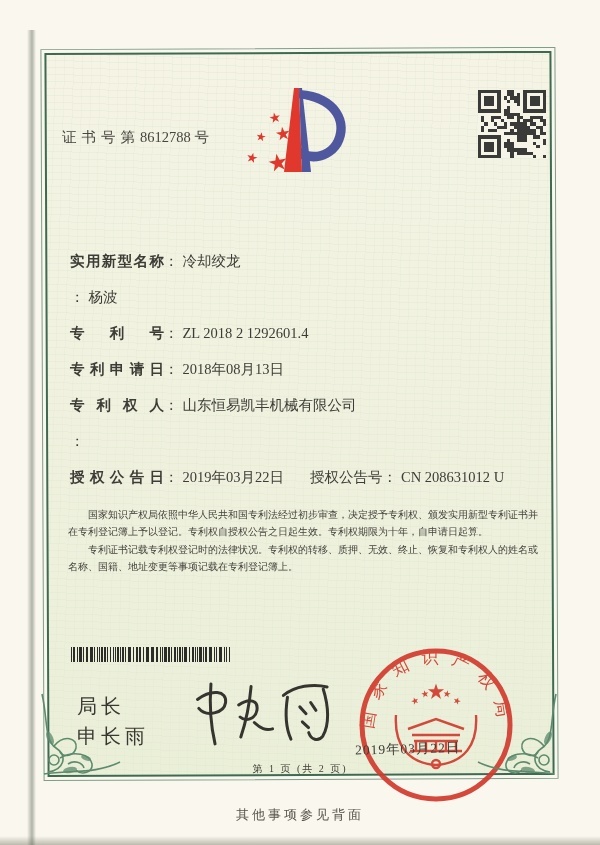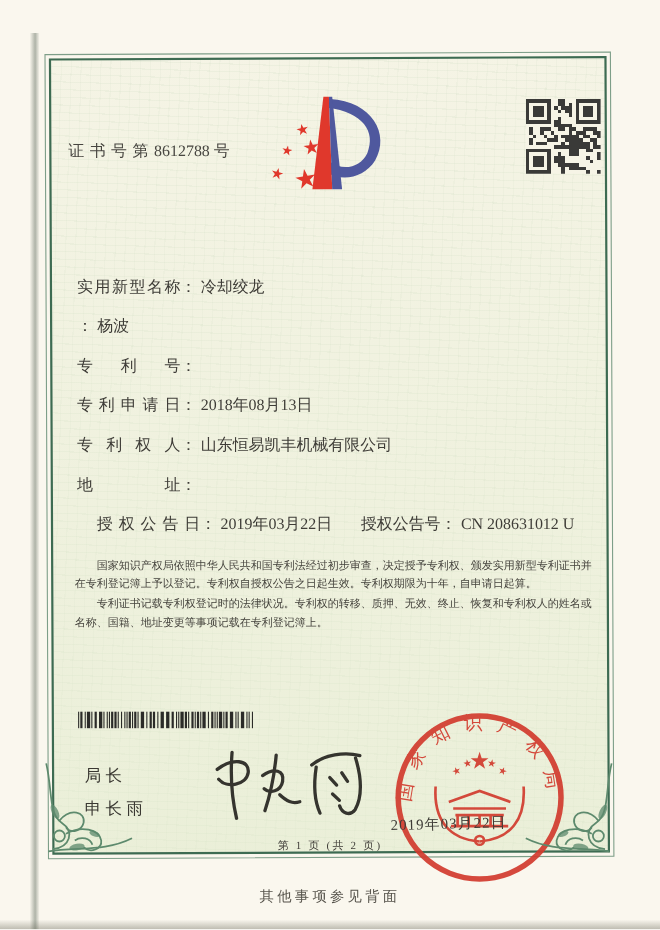--- a/index.html
+++ b/index.html
@@ -25,32 +25,32 @@
       repeating-linear-gradient(92deg,rgba(150,185,145,.07) 0 1px,rgba(0,0,0,0) 1px 9px),
       #f6f4e6;}
   .cert-no{position:absolute;left:62px;top:83px;font-size:14.5px;color:#474540;margin-top:45px;}
   .cert-no .sp{letter-spacing:5px;}
   .logo{position:absolute;left:238px;top:76px;}
   .qr{position:absolute;left:478px;top:90px;width:68px;height:68px;}
   .title{position:absolute;left:0;top:181px;width:100%;text-align:center;
     font-size:33px;letter-spacing:7px;color:#23221f;font-weight:500;}
   .fields{position:absolute;left:70px;top:250px;width:472px;font-size:14.5px;color:#3e3c37;}
   .row{display:flex;line-height:22px;margin-bottom:14px;}
-  .lbl{width:94px;text-align:justify;text-align-last:justify;flex:none;}
+  .lbl{width:94px;text-align:justify;text-align-last:justify;flex:none;font-weight:bold;}
   .colon{flex:none;margin-right:4px;}
   .val{flex:1;}
-  .f1{display:flex;width:240px;flex:none;margin-left:18px;}
+  .f1{display:flex;width:240px;flex:none;}
   .f2{display:flex;flex:1;}
   .f2 .lbl2{flex:none;}
   .paras{position:absolute;left:68px;top:506px;width:474px;font-size:10px;
     line-height:1.73;color:#45433d;}
   .paras p{margin:0;text-indent:2em;}
   .barcode{position:absolute;left:71px;top:647px;width:162px;height:15px;}
   .barcode span{position:absolute;top:0;height:15px;background:#2b2b28;display:block;}
-  .director{position:absolute;left:77px;top:691px;font-size:15px;letter-spacing:4px;
+  .director{position:absolute;left:77px;top:691px;font-size:20px;letter-spacing:4px;
     color:#3a3832;line-height:30px;}
   .signature{position:absolute;left:182px;top:670px;transform:rotate(-2deg);}
   .seal{position:absolute;left:356px;top:645px;width:160px;height:160px;opacity:.92;}
   .seal-date{position:absolute;left:355px;top:739px;width:200px;font-size:13.5px;
     letter-spacing:1px;color:#3d3b36;transform:rotate(-1.5deg);}
   .page-no{position:absolute;left:0;top:762px;width:100%;text-align:center;
     font-size:10px;letter-spacing:2px;color:#403e39;}
   .footer-note{position:absolute;left:0;top:806px;width:100%;text-align:center;
     font-size:13px;letter-spacing:3px;color:#56534b;}
   .flourish{position:absolute;}
@@ -228,33 +228,33 @@
         <span class="colon">：</span>
         <span class="val">冷却绞龙</span>
     </div>
     <div class="row">
         <span class="colon">：</span>
         <span class="val">杨波</span>
     </div>
     <div class="row">
       <span class="lbl">专利号</span>
         <span class="colon">：</span>
+        <span class="val">ZL 2018 2 1292601.4</span>
     </div>
     <div class="row">
       <span class="lbl">专利申请日</span>
         <span class="colon">：</span>
         <span class="val">2018年08月13日</span>
     </div>
     <div class="row">
       <span class="lbl">专利权人</span>
         <span class="colon">：</span>
         <span class="val">山东恒易凯丰机械有限公司</span>
     </div>
     <div class="row">
-      <span class="lbl">地址</span>
         <span class="colon">：</span>
     </div>
     <div class="row">
       <span class="f1">
         <span class="lbl">授权公告日</span>
           <span class="colon">：</span>
           <span>2019年03月22日</span>
       </span>
       <span class="f2">
         <span class="lbl2">授权公告号</span>

